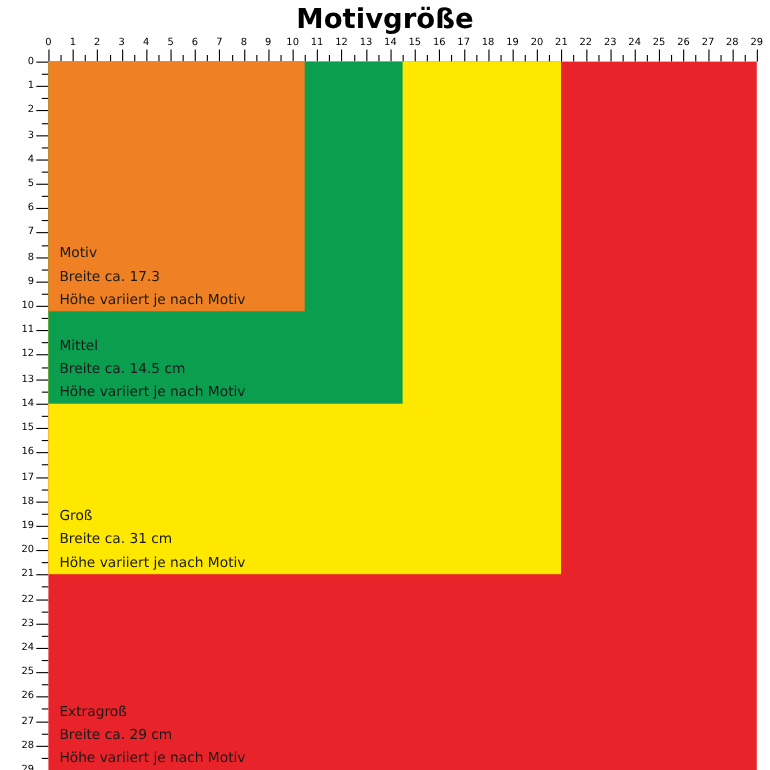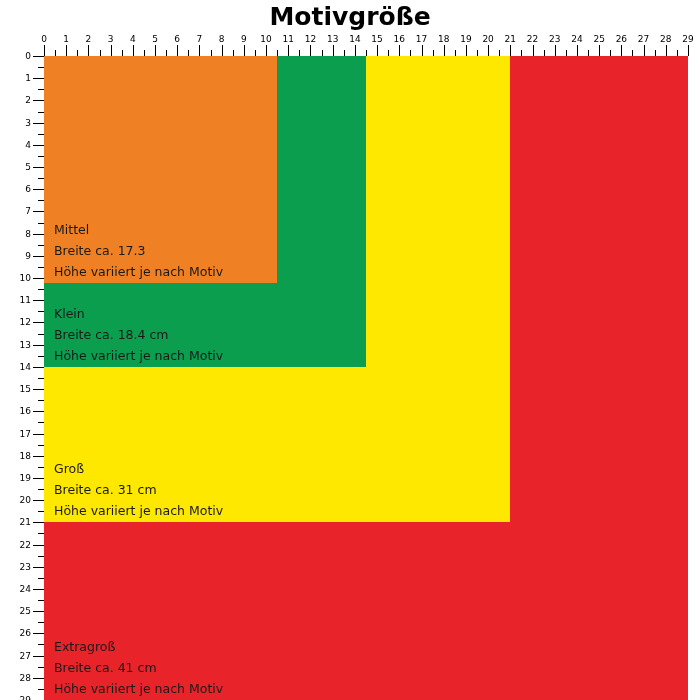--- a/index.html
+++ b/index.html
@@ -288,33 +288,33 @@
       <div class="tick-v minor" style="top: 610.69px;"></div>
       <div class="tick-v major" style="top: 621.793px;"></div>
       <div class="lbl-v" style="top: 621.793px;">28</div>
       <div class="tick-v minor" style="top: 632.897px;"></div>
       <div class="lbl-v" style="top: 644px;">29</div>
     </div>
 
   <div id="canvas">
       <div class="block" style="width: 644px; height: 644px; background: rgb(232, 35, 42); z-index: 1;">
         <div class="block-label" style="bottom: 46px;">Extragroß</div>
-        <div class="block-label" style="bottom: 25px;">Breite ca. 41 cm</div>
+        <div class="block-label" style="bottom: 25px;">Breite ca. 29 cm</div>
         <div class="block-label" style="bottom: 4px;">Höhe variiert je nach Motiv</div>
       </div>
       <div class="block" style="width: 466.345px; height: 466.345px; background: rgb(255, 232, 0); z-index: 2;">
         <div class="block-label" style="bottom: 46px;">Groß</div>
         <div class="block-label" style="bottom: 25px;">Breite ca. 31 cm</div>
         <div class="block-label" style="bottom: 4px;">Höhe variiert je nach Motiv</div>
       </div>
       <div class="block" style="width: 322px; height: 310.897px; background: rgb(10, 158, 78); z-index: 3;">
-        <div class="block-label" style="bottom: 46px;">Klein</div>
-        <div class="block-label" style="bottom: 25px;">Breite ca. 18.4 cm</div>
+        <div class="block-label" style="bottom: 46px;">Mittel</div>
+        <div class="block-label" style="bottom: 25px;">Breite ca. 14.5 cm</div>
         <div class="block-label" style="bottom: 4px;">Höhe variiert je nach Motiv</div>
       </div>
       <div class="block" style="width: 233.172px; height: 226.51px; background: rgb(239, 128, 36); z-index: 4;">
-        <div class="block-label" style="bottom: 46px;">Mittel</div>
+        <div class="block-label" style="bottom: 46px;">Motiv</div>
         <div class="block-label" style="bottom: 25px;">Breite ca. 17.3</div>
         <div class="block-label" style="bottom: 4px;">Höhe variiert je nach Motiv</div>
       </div>
     </div>
 
 </div>
 
 </body></html>

